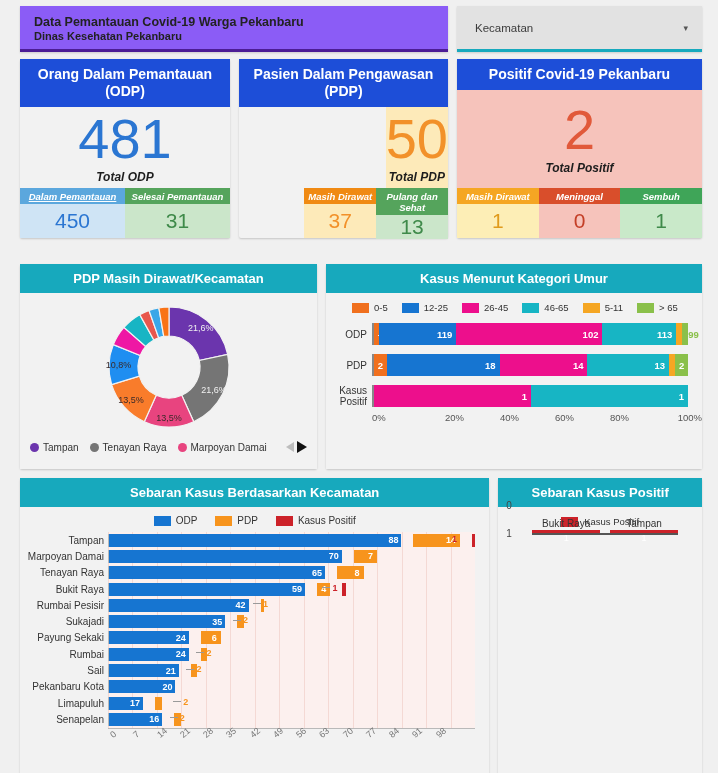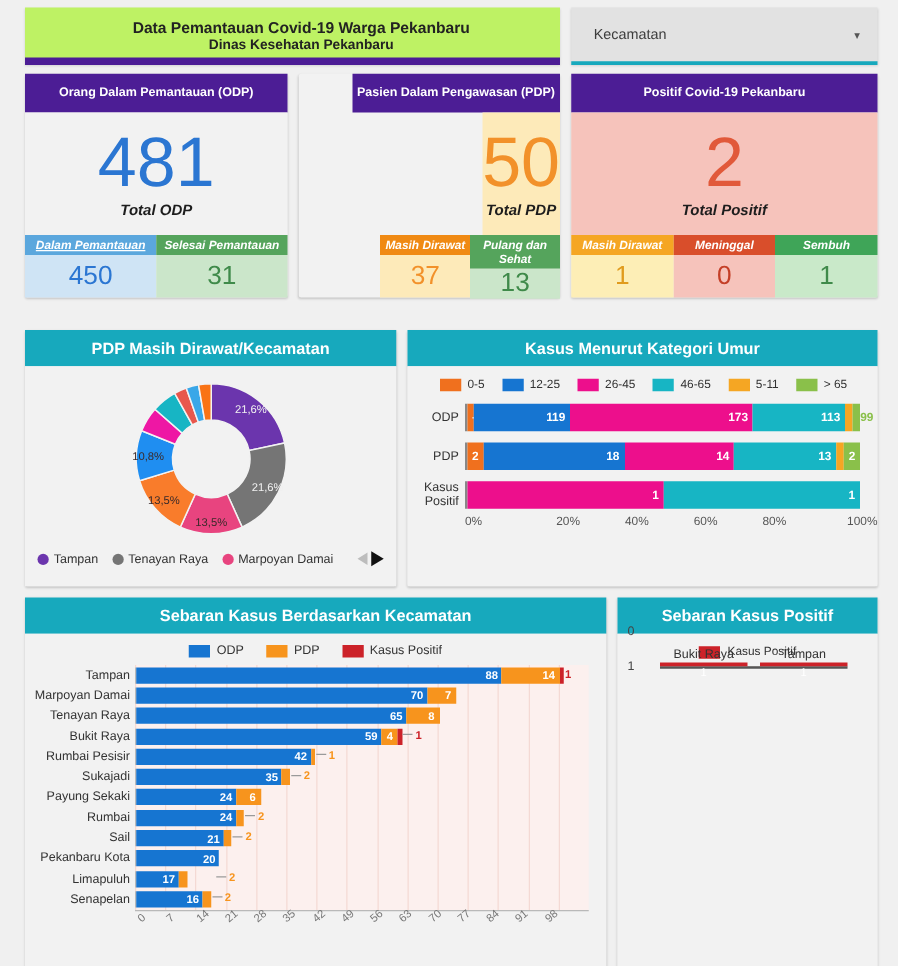--- a/index.html
+++ b/index.html
@@ -10,41 +10,41 @@
     overflow: hidden;
   }
   .page { width: 718px; height: 773px; padding: 6px 16px 8px 20px; position: relative; }
 
   
   .card { background: #f2f2f2; border-radius: 2px; box-shadow: 0 1px 2px rgba(0,0,0,.18); }
 
   
   .toprow { display: flex; gap: 9px; height: 46px; }
   .title-box {
-    flex: 0 0 428px; background: #bef264; padding: 9px 0 0 14px;
-    border-bottom: 6px solid #4c1d95; box-shadow: 0 1px 2px rgba(0,0,0,.15); text-align: center;
+    flex: 0 0 428px; background: #8b5cf6; padding: 9px 0 0 14px;
+    border-bottom: 3px solid #4c1d95; box-shadow: 0 1px 2px rgba(0,0,0,.15);
   }
   .title-main { font-size: 12.5px; font-weight: bold; color: #222; line-height: 14px; }
   .title-sub  { font-size: 11px; font-weight: bold; color: #222; line-height: 14px; }
   .filter-box {
     flex: 1; background: #e2e2e2; border-bottom: 3px solid #17a9bd;
     display: flex; align-items: center; justify-content: space-between;
     padding: 0 14px 0 18px; box-shadow: 0 1px 2px rgba(0,0,0,.15);
   }
   .filter-label { font-size: 11.5px; color: #3c3c3c; }
   .filter-caret { font-size: 9px; color: #555; }
 
   
   .kpirow { display: flex; gap: 9px; margin-top: 7px; height: 179px; }
   .kpi { display: flex; flex-direction: column; box-shadow: 0 1px 2px rgba(0,0,0,.18); }
   .kpi.odp { flex: 0 0 210px; }
   .kpi.pdp { flex: 0 0 209px; align-items: flex-end; }
   .kpi.pos { flex: 1; }
   .kpi-head {
-    background: #4c1d95; color: #fff; font-weight: bold; font-size: 10px;
+    background: #1d4ed8; color: #fff; font-weight: bold; font-size: 14px;
     text-align: center; padding: 7px 4px; line-height: 17px;
   }
   .kpi-body { flex: 1; display: flex; flex-direction: column;
               align-items: center; justify-content: center; padding-bottom: 2px; }
   .kpi-big { font-size: 56px; line-height: 58px; font-weight: 400; }
   .kpi-cap { font-size: 12px; font-style: italic; font-weight: bold; color: #1d1d1d; margin-top: 2px; }
   .kpi-foot { display: flex; height: 50px; }
   .kpi-foot > div { flex: 1; display: flex; flex-direction: column; }
   .sub-head { font-size: 9.5px; font-style: italic; font-weight: bold; color: #fff;
               text-align: center; padding: 3px 0 2px; }
@@ -112,21 +112,21 @@
   .kec-legend { display: flex; justify-content: center; gap: 18px; padding: 8px 0 6px;
                 font-size: 10px; color: #333; }
   .kec-plot { position: relative; margin: 0 14px 0 0; padding-left: 88px; }
   .kec-grid { position: absolute; left: 88px; right: 0; top: 0; bottom: 0;
               background: #fcf0ee; }
   .gridline { position: absolute; top: 0; bottom: 0; width: 1px; background: #f4d9d4; }
   .kec-row { display: flex; align-items: center; height: 16.3px; position: relative; }
   .kec-lbl { position: absolute; left: -88px; width: 84px; text-align: right;
              font-size: 10px; color: #333; }
   .kec-bars { display: flex; height: 13px; align-items: stretch; position: relative;
-              border-left: 1px solid #b9b9b9; }
+              border-left: 1px solid #b9b9b9; gap: 12px; }
   .b-odp { background: #1675d1; display: flex; align-items: center; justify-content: flex-end;
            color: #fff; font-size: 9px; font-weight: bold; padding-right: 3px; }
   .b-pdp { background: #f7941d; display: flex; align-items: center; justify-content: flex-end;
            color: #fff; font-size: 9px; font-weight: bold; }
   .b-pos { background: #cc2229; }
   .lead { position: absolute; display: flex; align-items: center; gap: 2px;
           font-size: 9px; font-weight: bold; }
   .lead i { display: block; width: 8px; height: 1px; background: #9a9a9a; }
   .kec-axis { position: relative; height: 30px; margin-left: 88px; margin-right: 14px;
               border-top: 1px solid #b9b9b9; }
@@ -330,21 +330,21 @@
             <div class="age-row">
               <div class="age-lbl">ODP</div>
               <div class="age-bar">
                 <div class="seg" style="background: rgb(240, 112, 30); width: 1.4553%;">
                   <span style="position: absolute; left: 4px; color: rgb(255, 255, 255); white-space: nowrap;">—7</span>
                 </div>
                 <div class="seg lbl-right" style="background: rgb(22, 117, 209); width: 24.7401%;">
                   <span>119</span>
                 </div>
                 <div class="seg lbl-right" style="background: rgb(237, 15, 140); width: 46.5696%;">
-                  <span>173</span>
+                  <span>102</span>
                 </div>
                 <div class="seg lbl-right" style="background: rgb(23, 181, 196); width: 23.4927%;">
                   <span>113</span>
                 </div>
                 <div class="seg" style="background: rgb(245, 166, 35); width: 1.8711%;"></div>
                 <div class="seg" style="background: rgb(138, 192, 74); width: 1.8711%;">
                   <span class="outlbl" style="color: rgb(138, 192, 74);">99</span>
                 </div>
               </div>
             </div>

